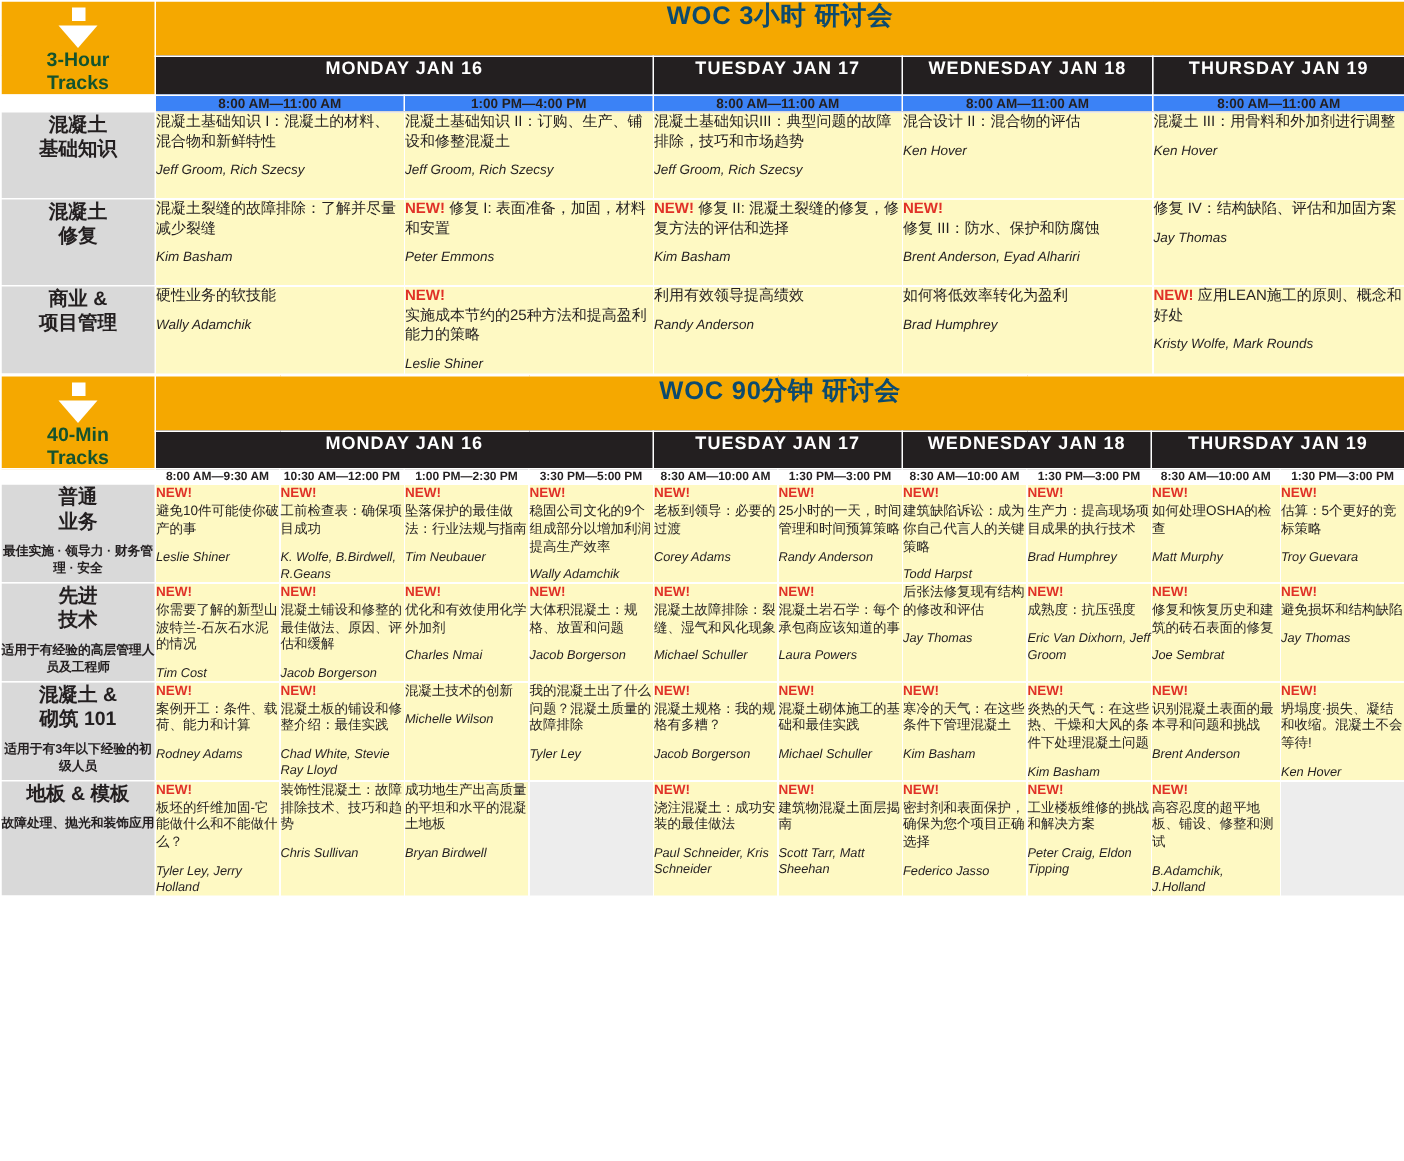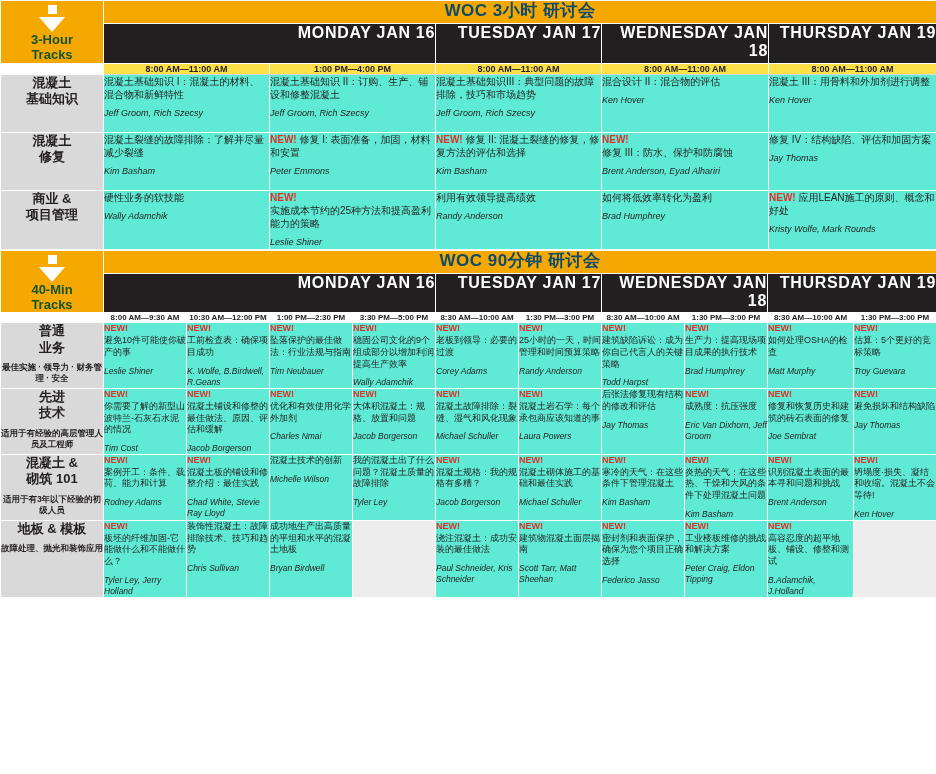--- a/index.html
+++ b/index.html
@@ -60,27 +60,27 @@
     display:block;
     width: 9px; height: 9px;
     background: #ffffff;
     margin: 4px auto -1px auto;
   }
   
   .dayhdr {
     background: #231F20;
     color: #ffffff;
     font-weight: bold;
-    font-size: 16px;
+    font-size: 12px;
     letter-spacing: 0.7px;
-    text-align: right;
+    text-align: center;
     padding: 7px 2px;
   }
   .timehdr {
-    background: #fde047;
+    background: #3b82f6;
     color: #231F20;
     font-weight: bold;
     font-size: 9px;
     text-align: center;
     padding: 6px 1px 5px 1px;
     border-bottom: 1px solid #d8d8d8 !important;
   }
   .timehdr90 {
     background: #ffffff;
     color: #231F20;
@@ -102,21 +102,21 @@
   .cat .sub {
     display: block;
     font-size: 8.5px;
     font-weight: bold;
     line-height: 1.35;
     margin-top: 6px;
     color: #231F20;
   }
   
   .sess {
-    background: #5eead4;
+    background: #fef9c3;
     padding: 6px 6px 5px 6px;
     font-size: 10px;
     line-height: 1.3;
     color: #231F20;
     position: relative;
   }
   .sess .new {
     color: #E03127;
     font-weight: bold;
   }

